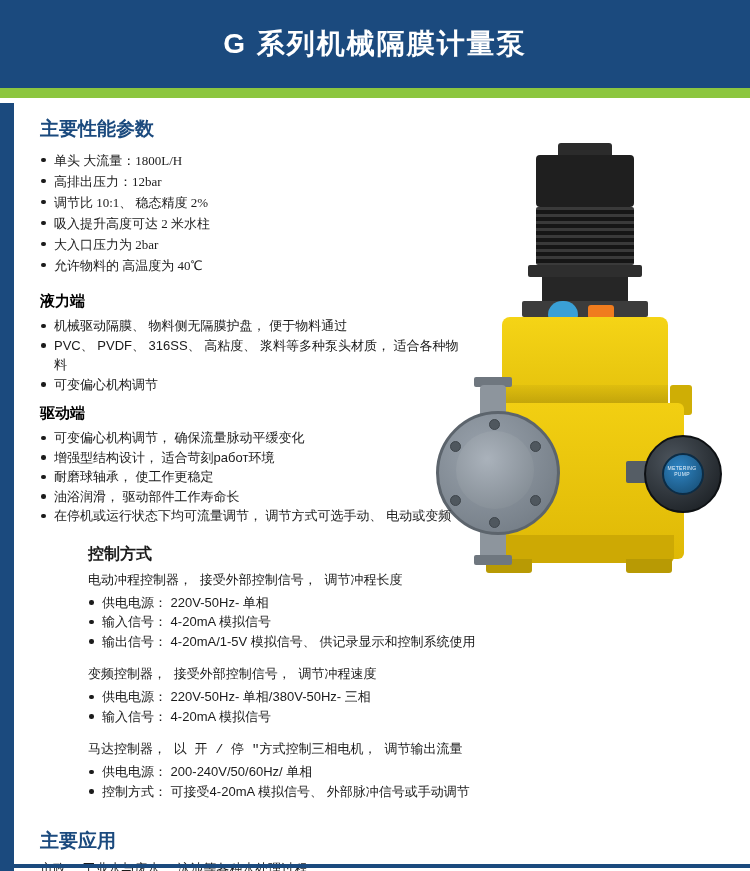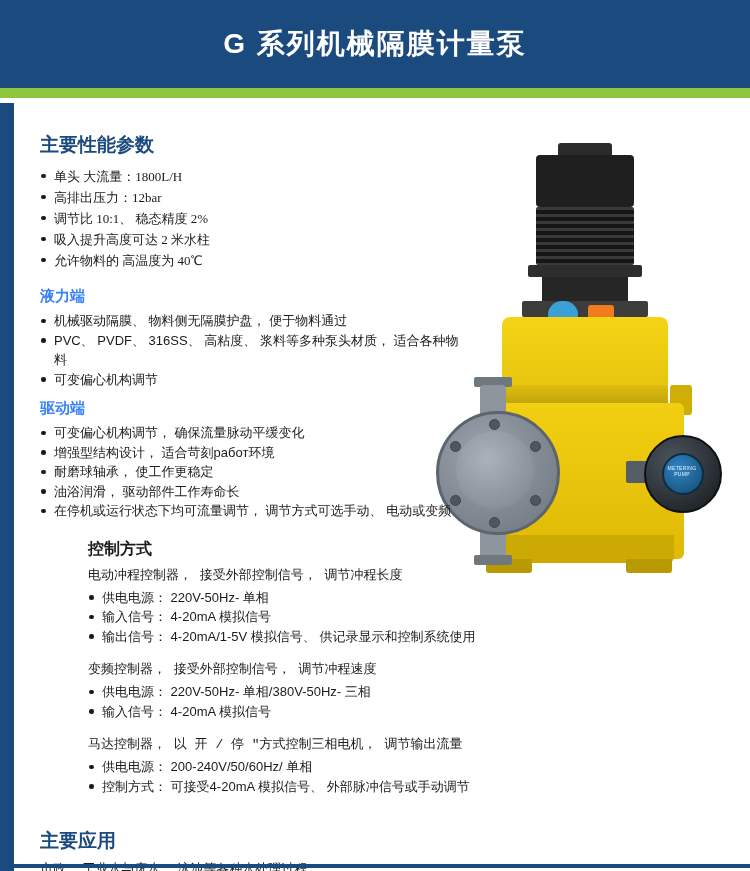--- a/index.html
+++ b/index.html
@@ -63,32 +63,32 @@
     top: 103px;
     width: 14px;
     height: 768px;
     background: #1b4a7e;
   }
 
   
   .content {
     position: absolute;
     left: 40px;
-    top: 132px;
+    top: 116px;
     width: 690px;
   }
 
   .sec-title {
     color: #1b4a7e;
     font-size: 19px;
     font-weight: bold;
     margin: 0 0 8px 0;
   }
   .sub-title {
-    color: #3b82f6;
+    color: #000000;
     font-size: 15px;
     font-weight: bold;
     margin: 0 0 5px 0;
   }
   ul.bullets {
     list-style: none;
     margin: 0;
     padding: 0;
   }
   ul.bullets li {
@@ -341,20 +341,21 @@
 
   <div class="content">
 
     <div class="block">
       <h2 class="sec-title">主要性能参数</h2>
       <ul class="bullets loose">
         <li>单头  大流量：1800L/H</li>
         <li>高排出压力：12bar</li>
         <li>调节比 10:1、 稳态精度  2%</li>
         <li>吸入提升高度可达 2 米水柱</li>
+        <li>大入口压力为 2bar</li>
         <li>允许物料的  高温度为 40℃</li>
       </ul>
     </div>
 
     <div class="block-tight">
 
       <div class="block-tight">
         <h3 class="sub-title">液力端</h3>
         <ul class="bullets" style="width:430px">
           <li>机械驱动隔膜、 物料侧无隔膜护盘， 便于物料通过</li>

